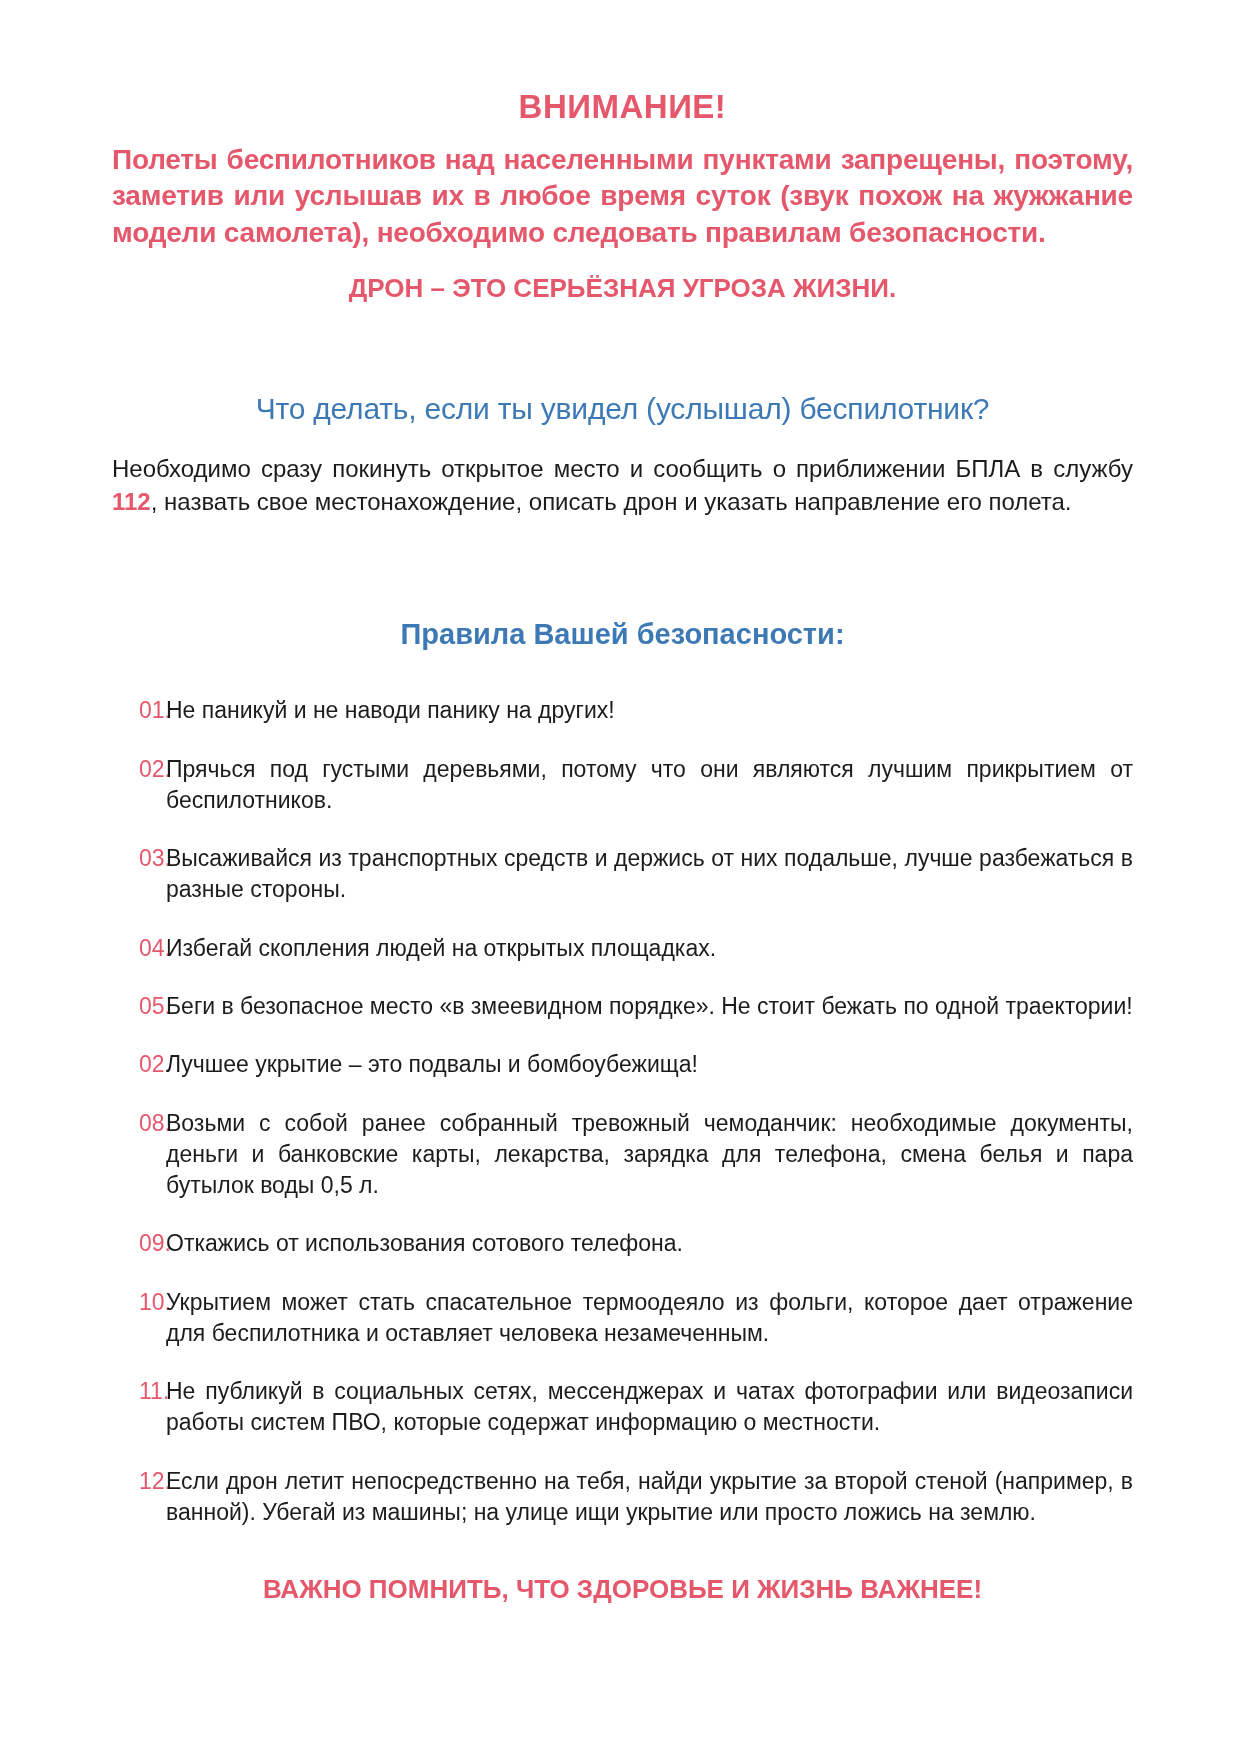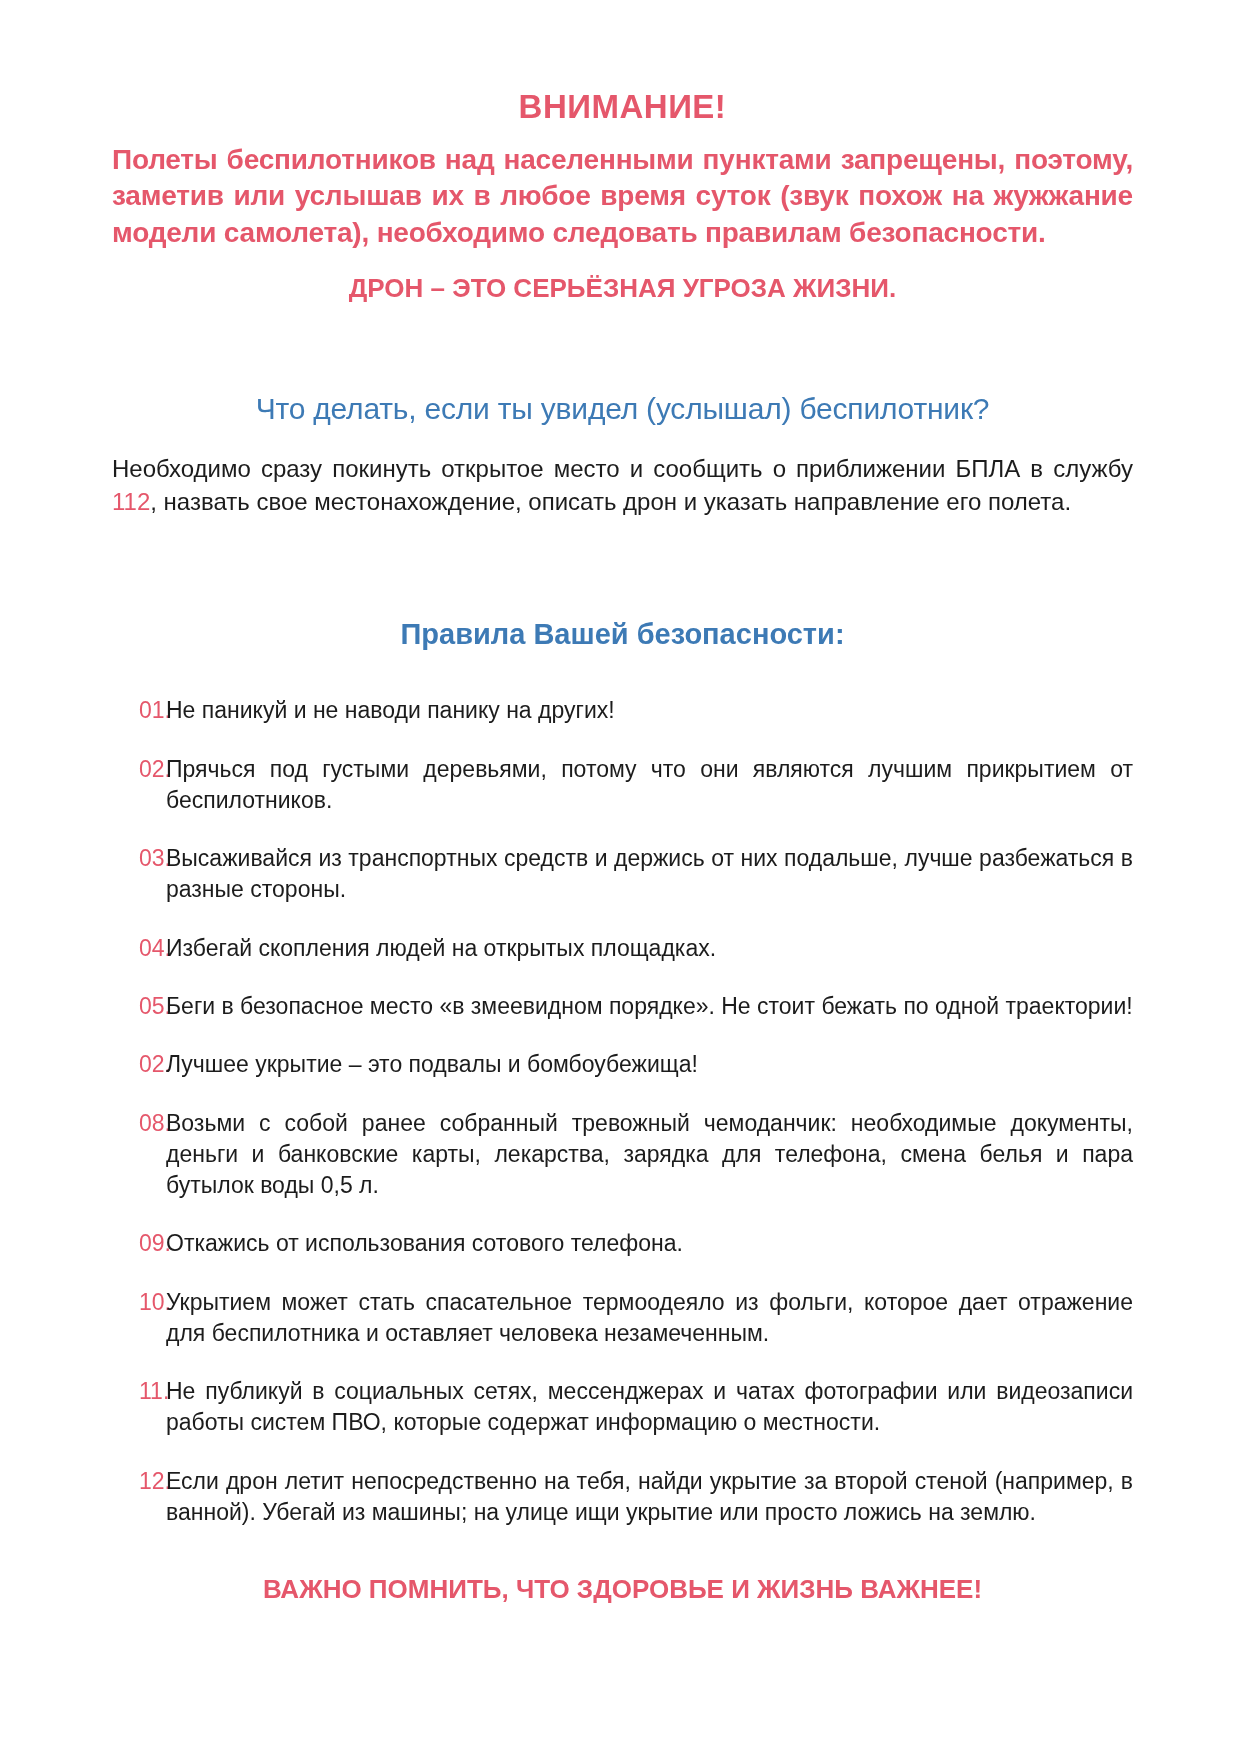--- a/index.html
+++ b/index.html
@@ -55,21 +55,21 @@
   }
   .instruction-paragraph{
     margin-top:26px;
     font-size:24px;
     line-height:1.38;
     text-align:justify;
     color:var(--ink);
   }
   .emergency-number{
     color:var(--red);
-    font-weight:normal;
+    font-weight:bold;
   }
   .rules-heading{
     text-align:center;
     color:var(--blue);
     font-weight:bold;
     font-size:29px;
     margin-top:100px;
     margin-bottom:44px;
   }
   .rules-list{

